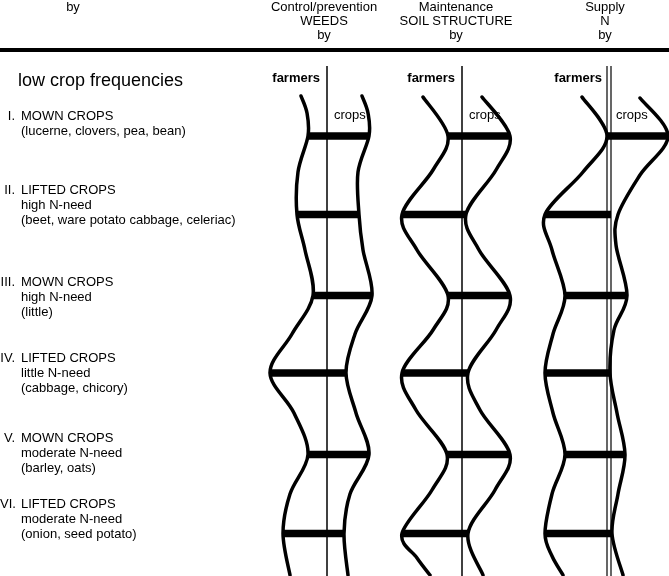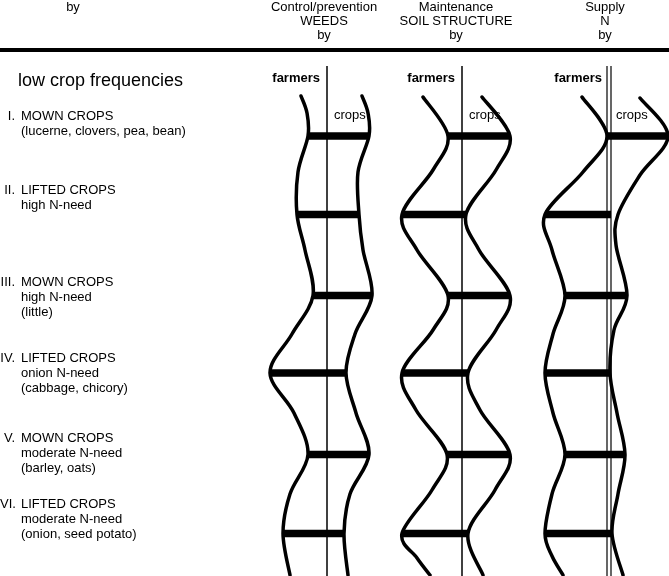--- a/index.html
+++ b/index.html
@@ -94,31 +94,32 @@
 
   <div class="item item-0">
     <span class="numeral">I.</span>
     <span>MOWN CROPS</span>
     <div>(lucerne, clovers, pea, bean)</div>
   </div>
   <div class="item item-1">
     <span class="numeral">II.</span>
     <span>LIFTED CROPS</span>
     <div>high N-need</div>
+    <div>(beet, ware potato cabbage, celeriac)</div>
   </div>
   <div class="item item-2">
     <span class="numeral">III.</span>
     <span>MOWN CROPS</span>
     <div>high N-need</div>
     <div>(little)</div>
   </div>
   <div class="item item-3">
     <span class="numeral">IV.</span>
     <span>LIFTED CROPS</span>
-    <div>onion N-need</div>
+    <div>little N-need</div>
     <div>(cabbage, chicory)</div>
   </div>
   <div class="item item-4">
     <span class="numeral">V.</span>
     <span>MOWN CROPS</span>
     <div>moderate N-need</div>
     <div>(barley, oats)</div>
   </div>
   <div class="item item-5">
     <span class="numeral">VI.</span>

